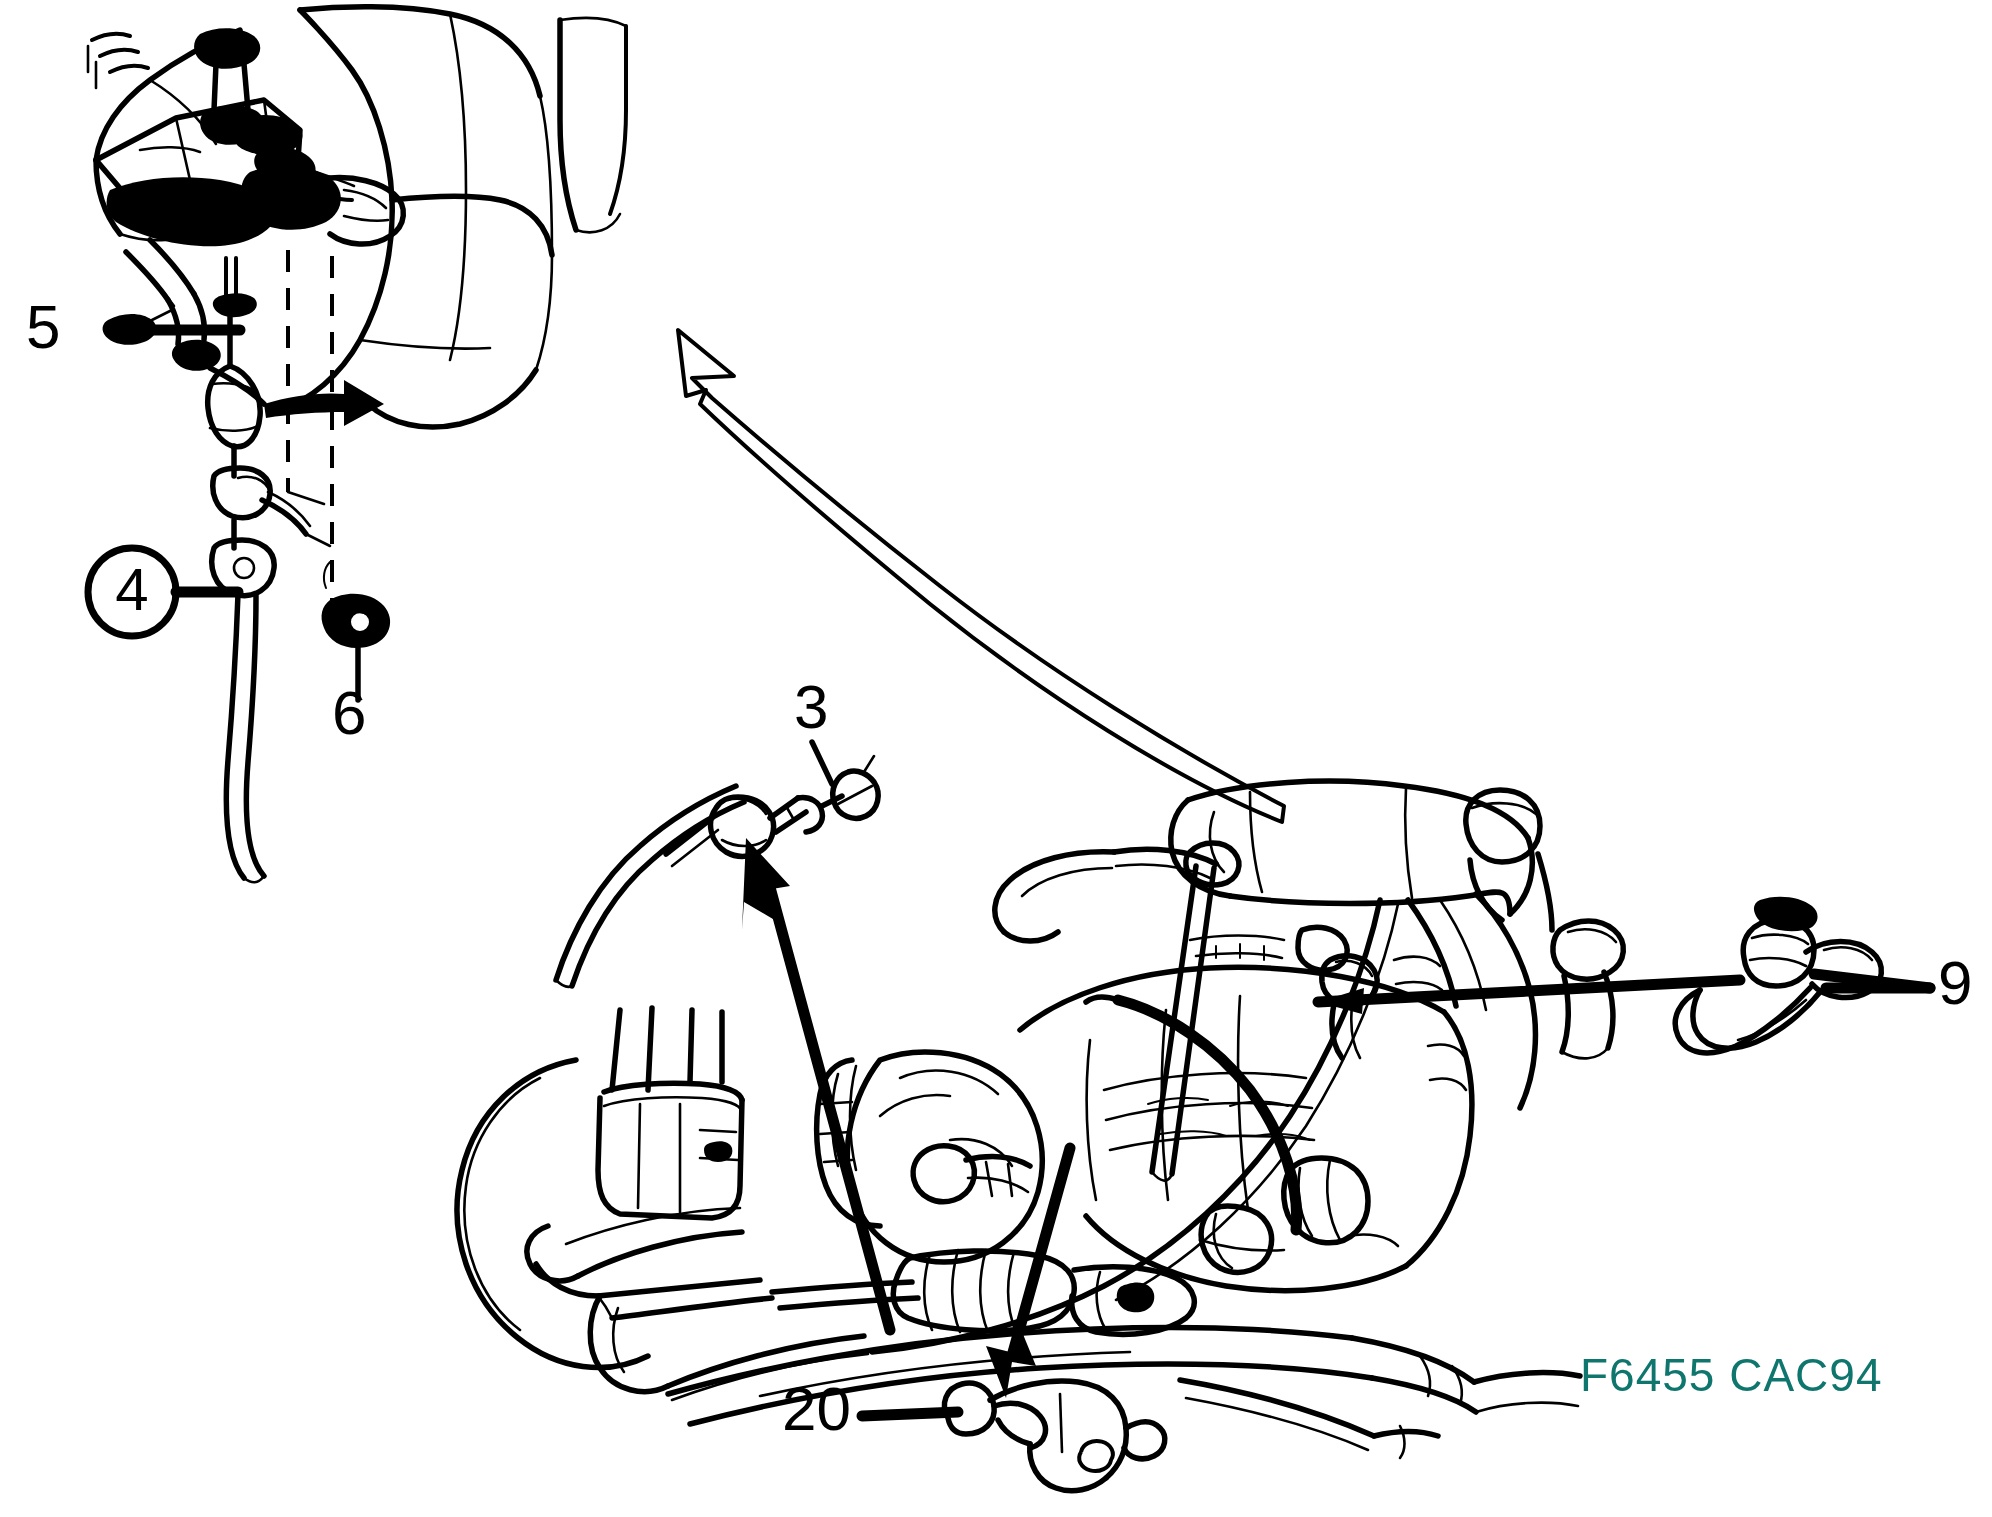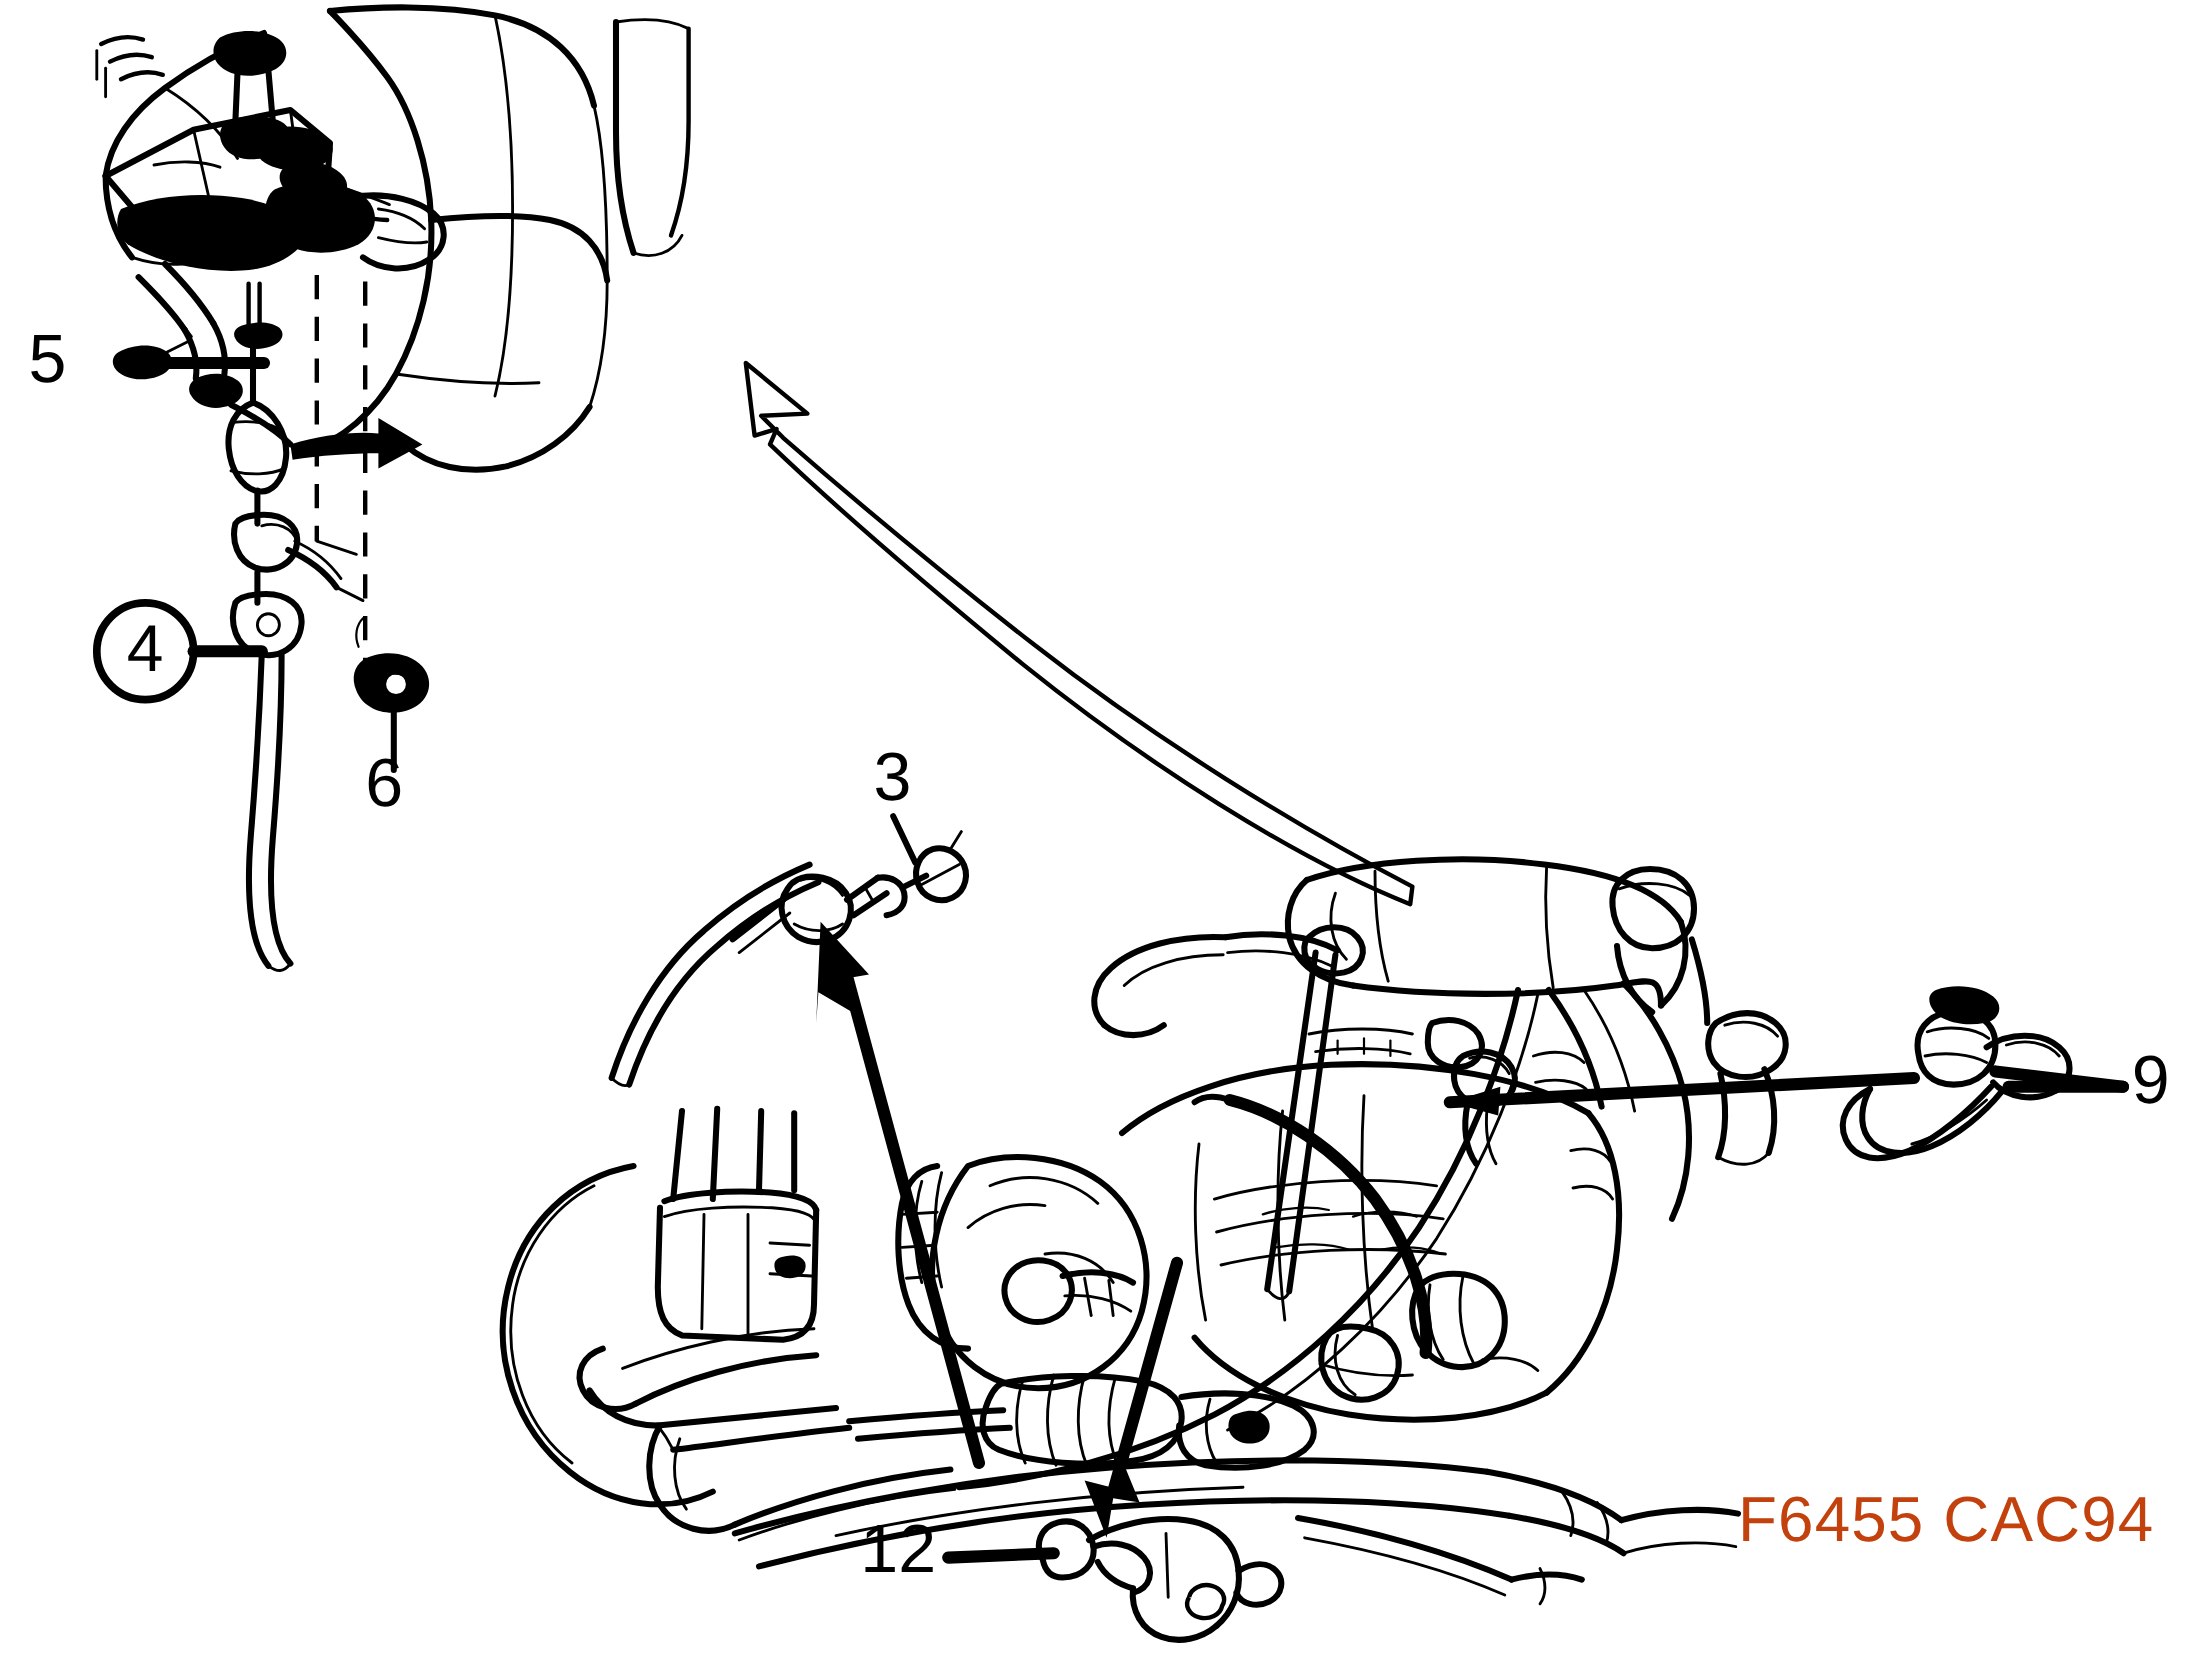--- a/index.html
+++ b/index.html
@@ -57,23 +57,23 @@
     color: #000;
     white-space: nowrap;
     text-align: center;
     user-select: none;
   }
   #figure-caption {
     position: absolute;
     left: 1580px;
     top: 1348px;
     font-family: "Liberation Sans", sans-serif;
-    font-size: 58px;
+    font-size: 46px;
     letter-spacing: 1px;
-    color: #c2410c;
+    color: #0f766e;
     white-space: nowrap;
   }
 </style>
 </head>
 <body>
 
 <div id="diagram-root">
 
   <svg id="art" viewBox="0 0 1992 1517" xmlns="http://www.w3.org/2000/svg">
 
@@ -477,17 +477,17 @@
   <div class="label-text" style="left:26px; top:296px;">5</div>
 
   <div class="label-circled" style="left:102px; top:560px; width:60px;">4</div>
 
   <div class="label-text" style="left:332px; top:682px;">6</div>
 
   <div class="label-text" style="left:794px; top:676px;">3</div>
 
   <div class="label-text" style="left:1938px; top:952px;">9</div>
 
-  <div class="label-text" style="left:782px; top:1378px;">12</div>
+  <div class="label-text" style="left:782px; top:1378px;">20</div>
 
   <div id="figure-caption">F6455 CAC94</div>
 
 </div>
 
 </body></html>

